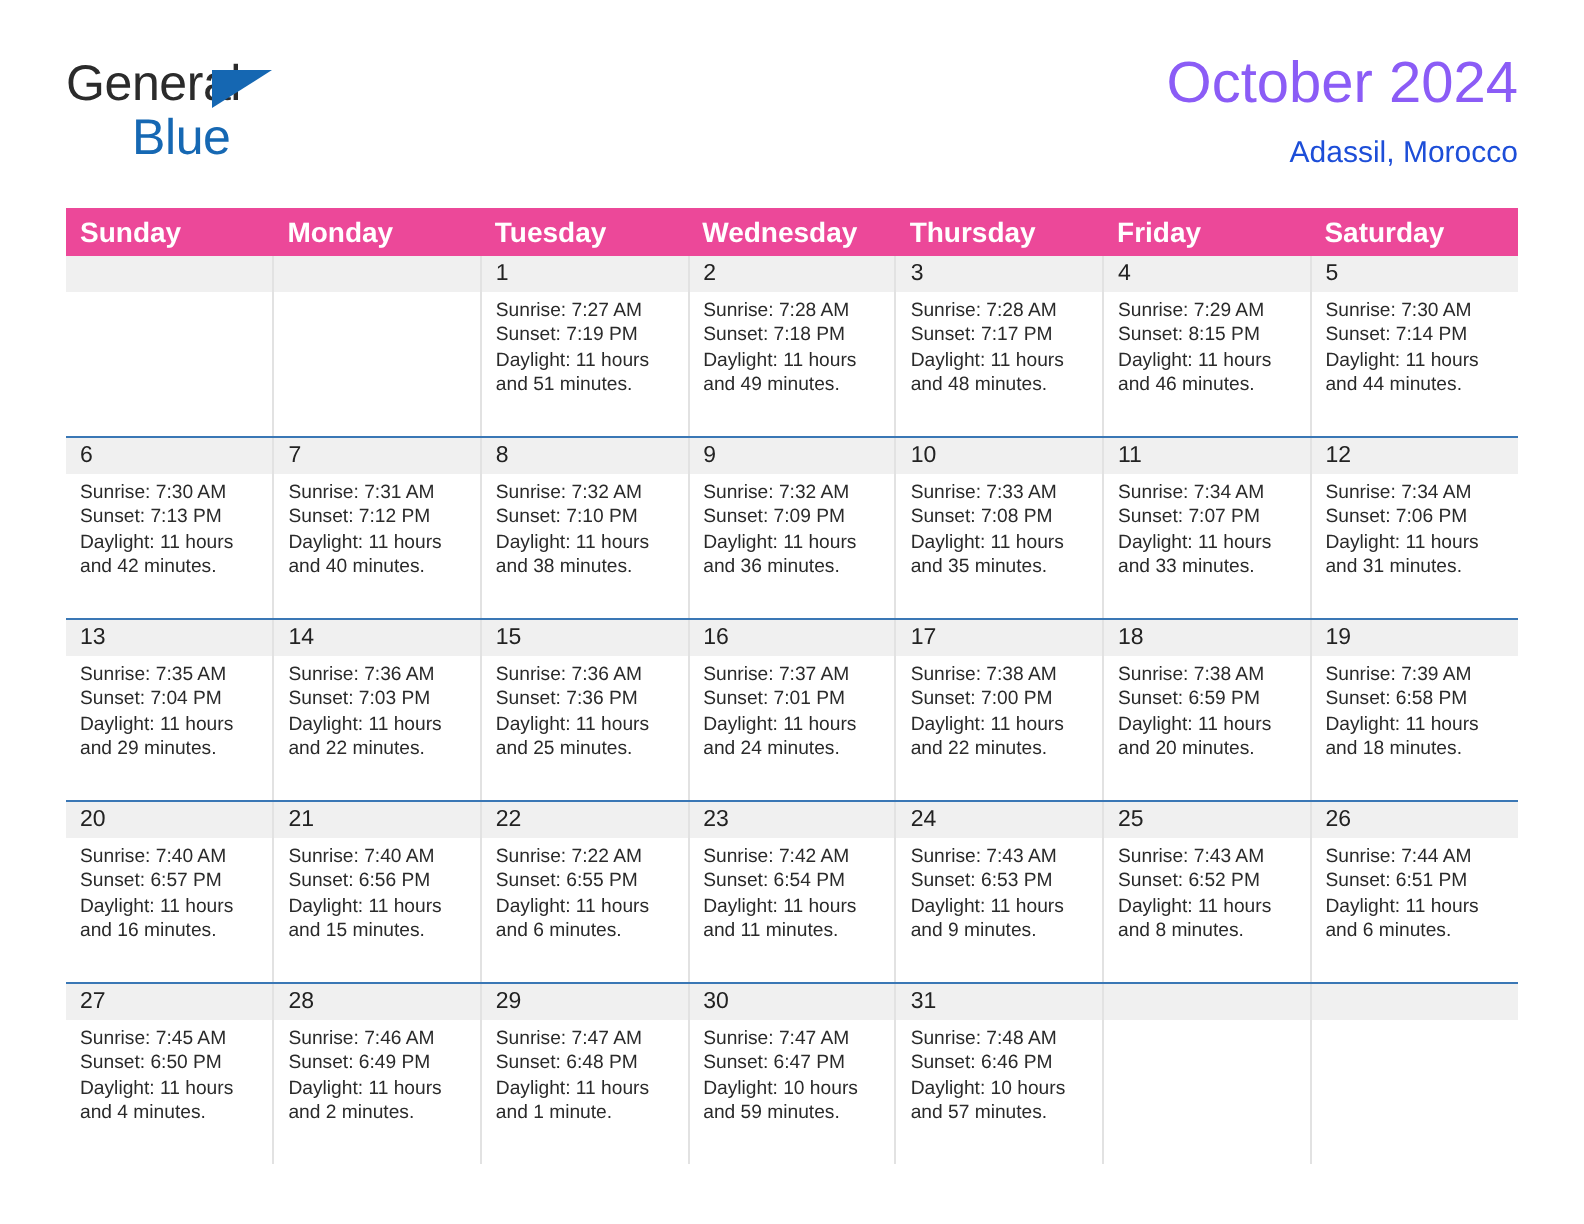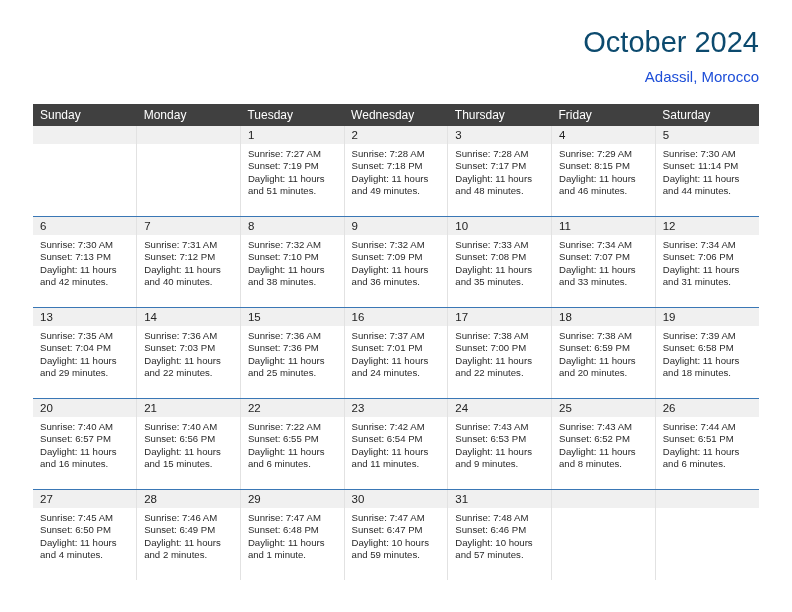--- a/index.html
+++ b/index.html
@@ -64,21 +64,21 @@
   }
 
   .title-block {
     position: absolute;
     right: 0;
     top: -4px;
     text-align: right;
   }
   .cal-title {
     font-size: 29px;
-    color: #0c4a6e;
+    color: #8b5cf6;
     line-height: 36px;
     white-space: nowrap;
   }
   .cal-subtitle {
     font-size: 15px;
     color: #1d4ed8;
     line-height: 22px;
     margin-top: 6px;
     white-space: nowrap;
   }
@@ -86,24 +86,24 @@
   
   .cal {
     position: absolute;
     left: 33px;
     top: 104px;
     width: 726px;
     border-collapse: collapse;
     table-layout: fixed;
   }
   .cal th {
-    background: #404040;
+    background: #ec4899;
     color: #ffffff;
-    font-size: 12px;
-    font-weight: normal;
+    font-size: 14px;
+    font-weight: bold;
     text-align: left;
     padding: 4px 0 4px 7px;
     height: 13px;
     border: none;
   }
   .cal td {
     vertical-align: top;
     padding: 0;
     height: 90px;
     border-left: 1px solid #e2e2e2;
@@ -133,20 +133,25 @@
   }
   .cellbody div { white-space: nowrap; }
 </style>
 </head>
 <body>
 
 <div class="page">
 
   <div class="header">
 
+    <div class="logo">
+      <span class="logo-general">General</span>
+      <span class="logo-tri"></span>
+      <span class="logo-blue">Blue</span>
+    </div>
 
     <div class="title-block">
       <div class="cal-title">October 2024</div>
       <div class="cal-subtitle">Adassil, Morocco</div>
     </div>
 
   </div>
 
   <table class="cal">
     <thead>
@@ -201,21 +206,21 @@
               <div>Sunrise: 7:29 AM</div>
               <div>Sunset: 8:15 PM</div>
               <div>Daylight: 11 hours</div>
               <div>and 46 minutes.</div>
             </div>
           </td>
           <td class="last">
             <div class="daynum">5</div>
             <div class="cellbody">
               <div>Sunrise: 7:30 AM</div>
-              <div>Sunset: 11:14 PM</div>
+              <div>Sunset: 7:14 PM</div>
               <div>Daylight: 11 hours</div>
               <div>and 44 minutes.</div>
             </div>
           </td>
         </tr>
         <tr class="week">
           <td class="first">
             <div class="daynum">6</div>
             <div class="cellbody">
               <div>Sunrise: 7:30 AM</div>

